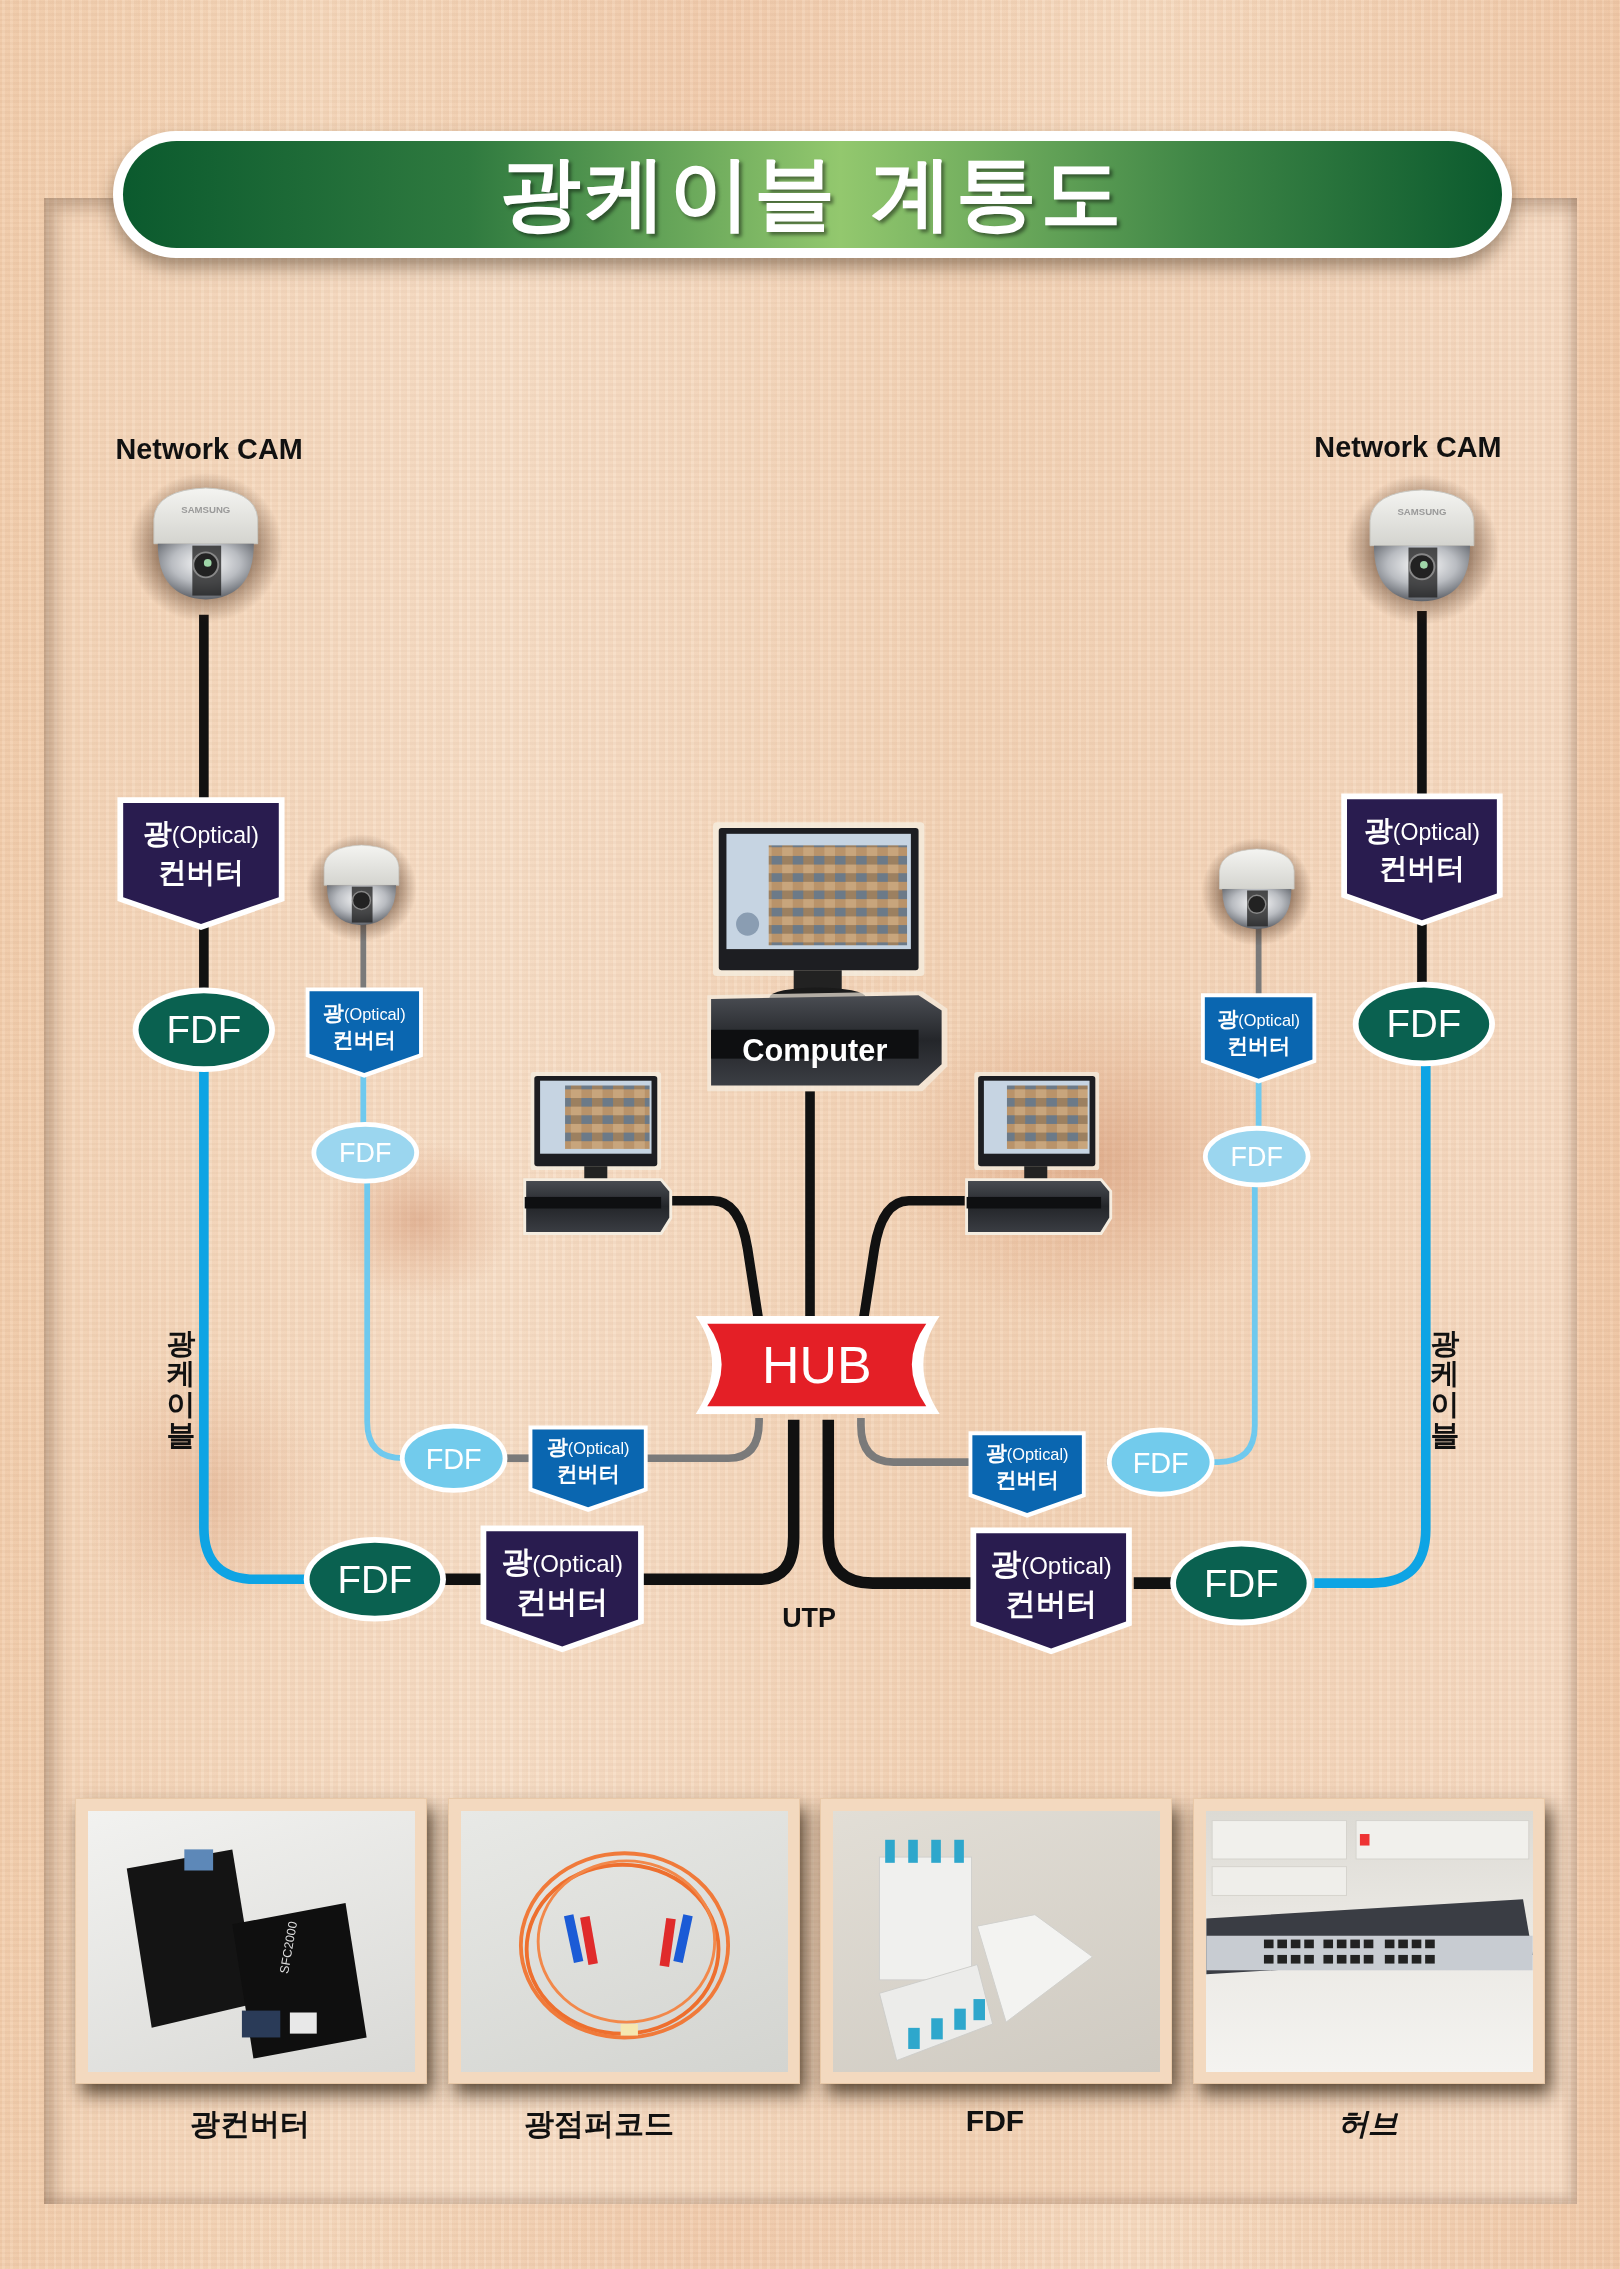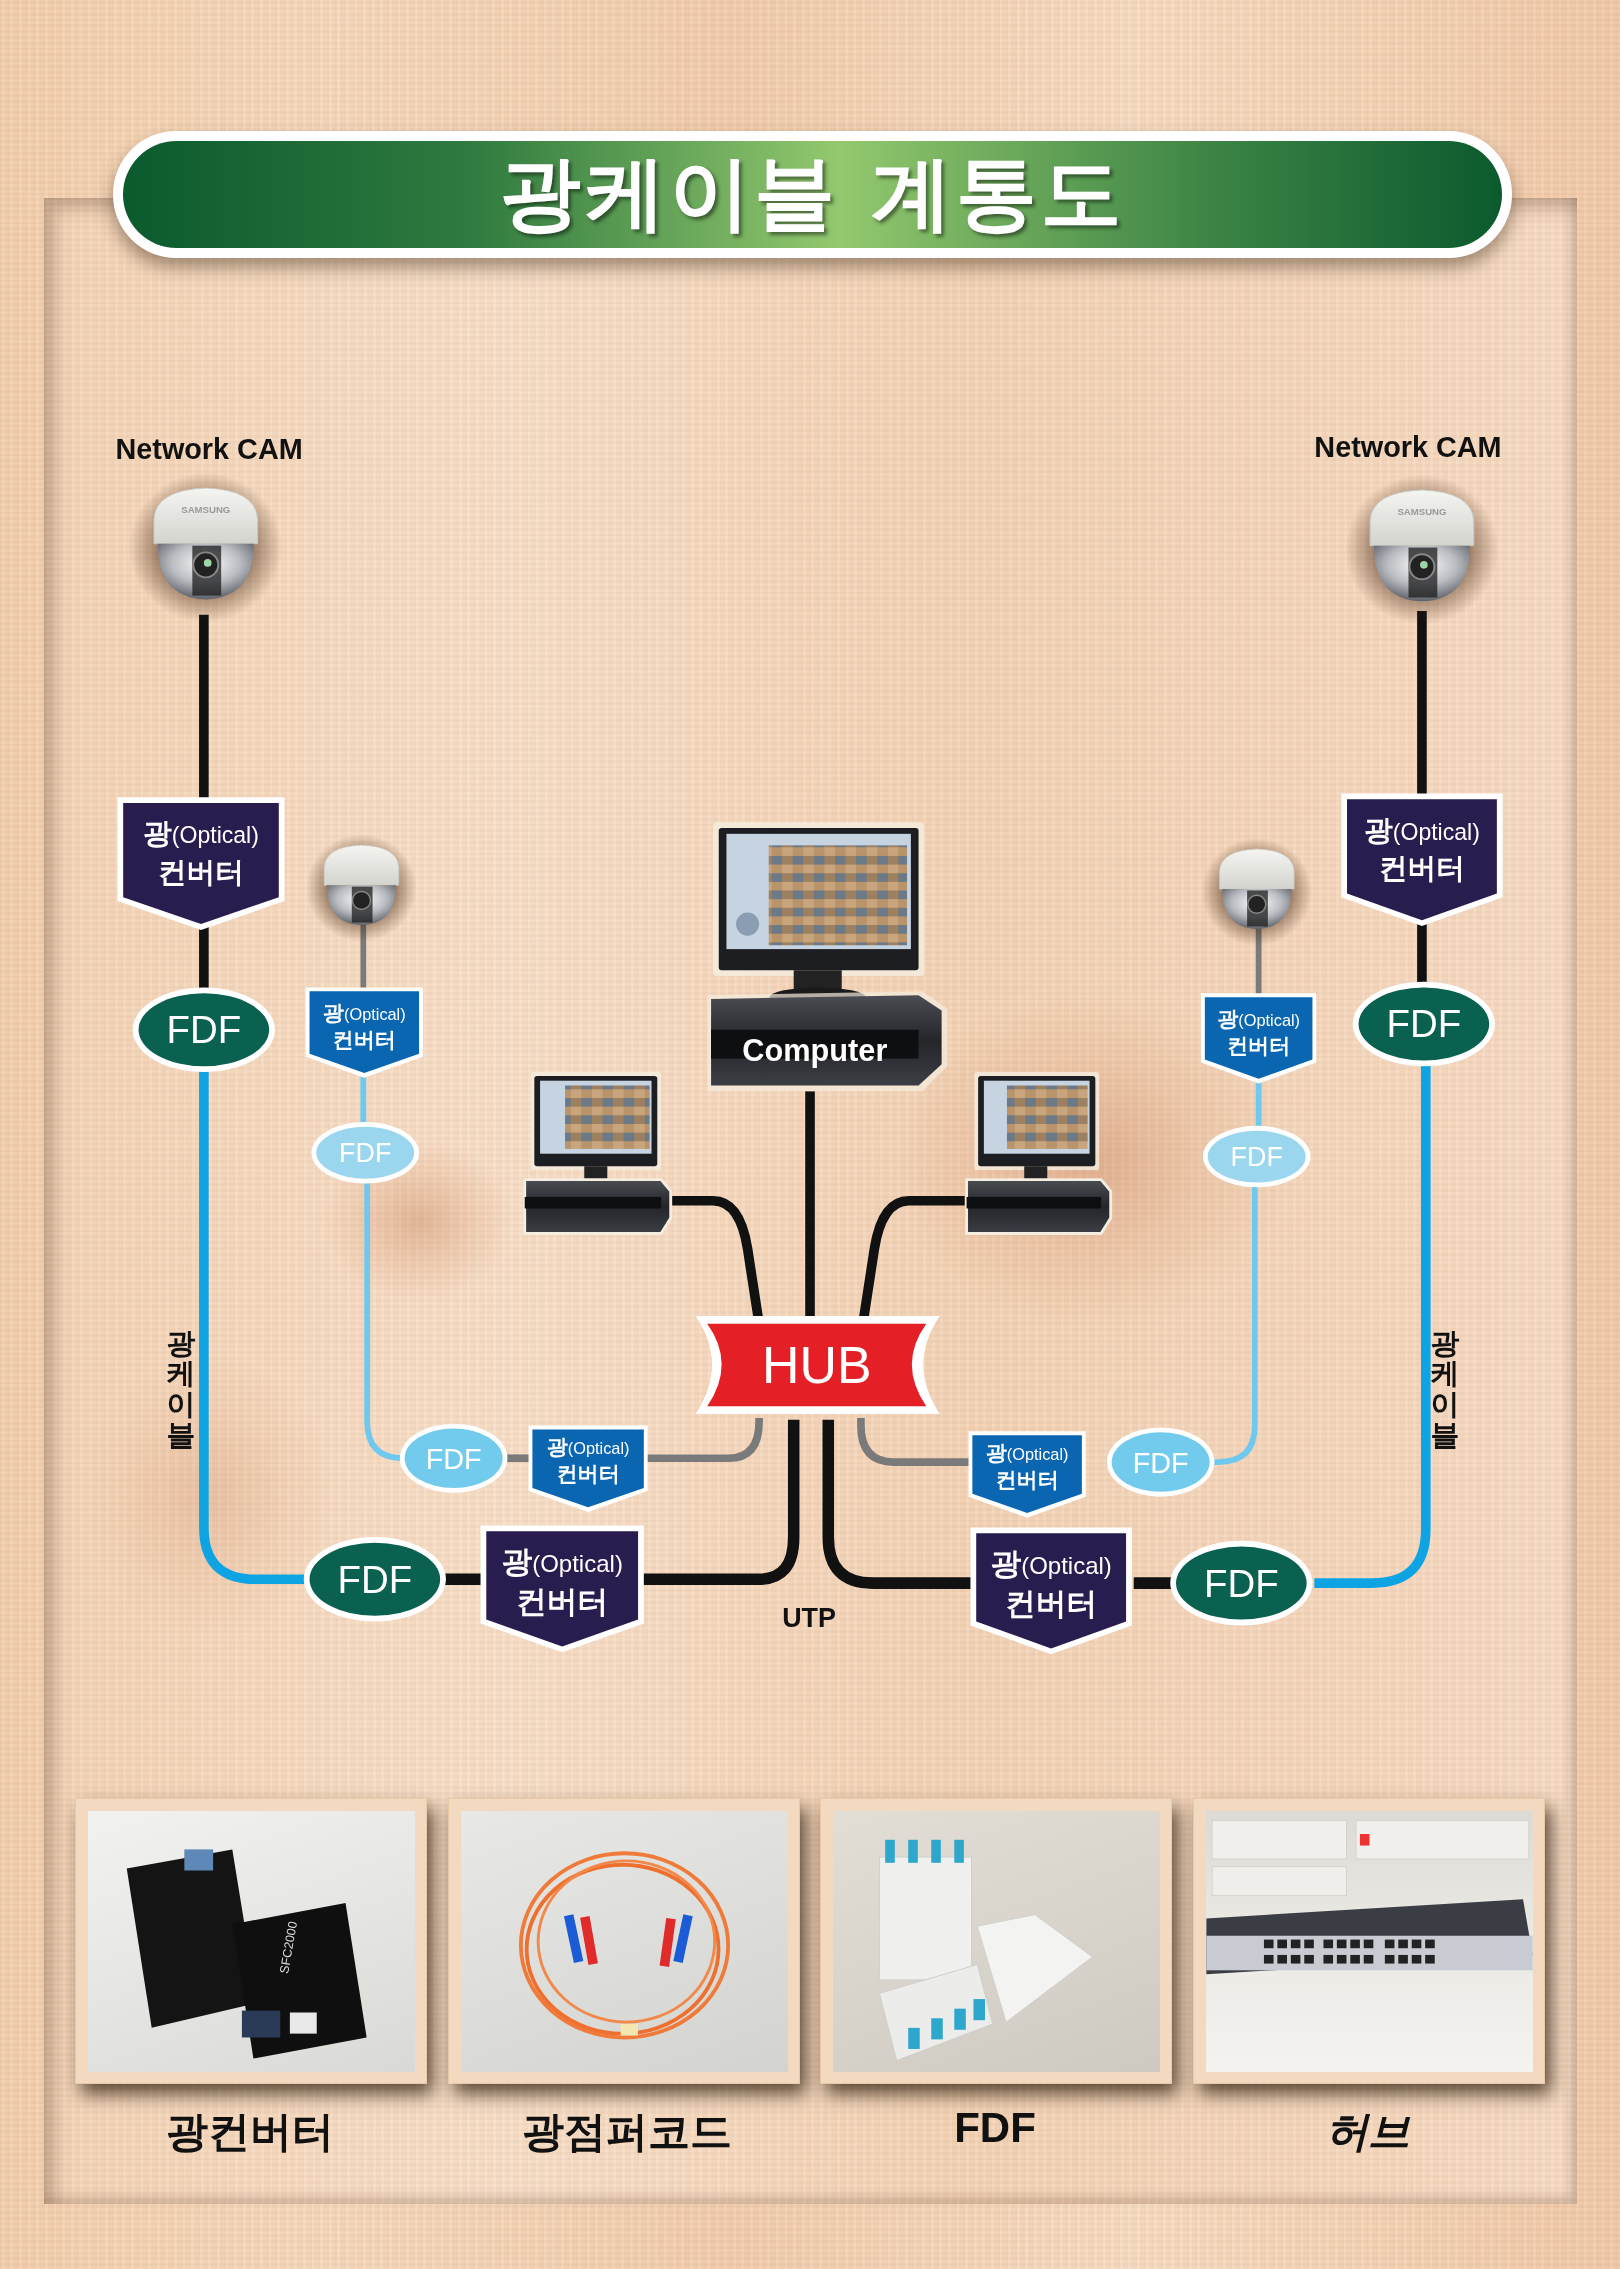--- a/index.html
+++ b/index.html
@@ -57,21 +57,21 @@
   .comp-t { font-family:"Liberation Sans", sans-serif; font-weight:bold; font-size:32px; fill:#fff; }
   
   .photo-frame {
     position:absolute; top:1798px; width:350px; height:284px;
     background:#f3d9bf; border:1.9px solid #e9c9a8;
     box-shadow: 5.8px 9.6px 17.3px rgba(40,25,10,0.75);
   }
   .photo-inner { position:absolute; left:11.5px; top:11.5px; right:11.5px; bottom:11.5px; overflow:hidden; }
   .photo-caption {
     position:absolute; top:2104px; width:350px; text-align:center;
-    font-family:"DejaVu Sans", sans-serif; font-weight:bold; font-size:42px; color:#111;
+    font-family:"DejaVu Sans", sans-serif; font-weight:bold; font-size:30px; color:#111;
   }
 </style>
 </head>
 <body>
 
 <div class="grain"></div>
 
 <div class="board">
   <div class="grain"></div>
   <div class="knot" style="left:279px;top:941px;width:192px;height:163px;"></div>
@@ -419,16 +419,16 @@
         <rect x="186" y="150" width="10" height="9"></rect>
           <rect x="200" y="150" width="10" height="9"></rect>
           <rect x="214" y="150" width="10" height="9"></rect>
           <rect x="228" y="150" width="10" height="9"></rect>
       </g>
     </svg>
   </div>
 </div>
 
 <div class="photo-caption" style="left:75px;">광컨버터</div>
-<div class="photo-caption" style="left:452px;">광점퍼코드</div>
+<div class="photo-caption" style="left:424px;">광점퍼코드</div>
 <div class="photo-caption" style="left:820px;font-family:'Liberation Sans',sans-serif;">FDF</div>
 <div class="photo-caption" style="left:1193px;font-style:italic;">허브</div>
 
 
 </body></html>

